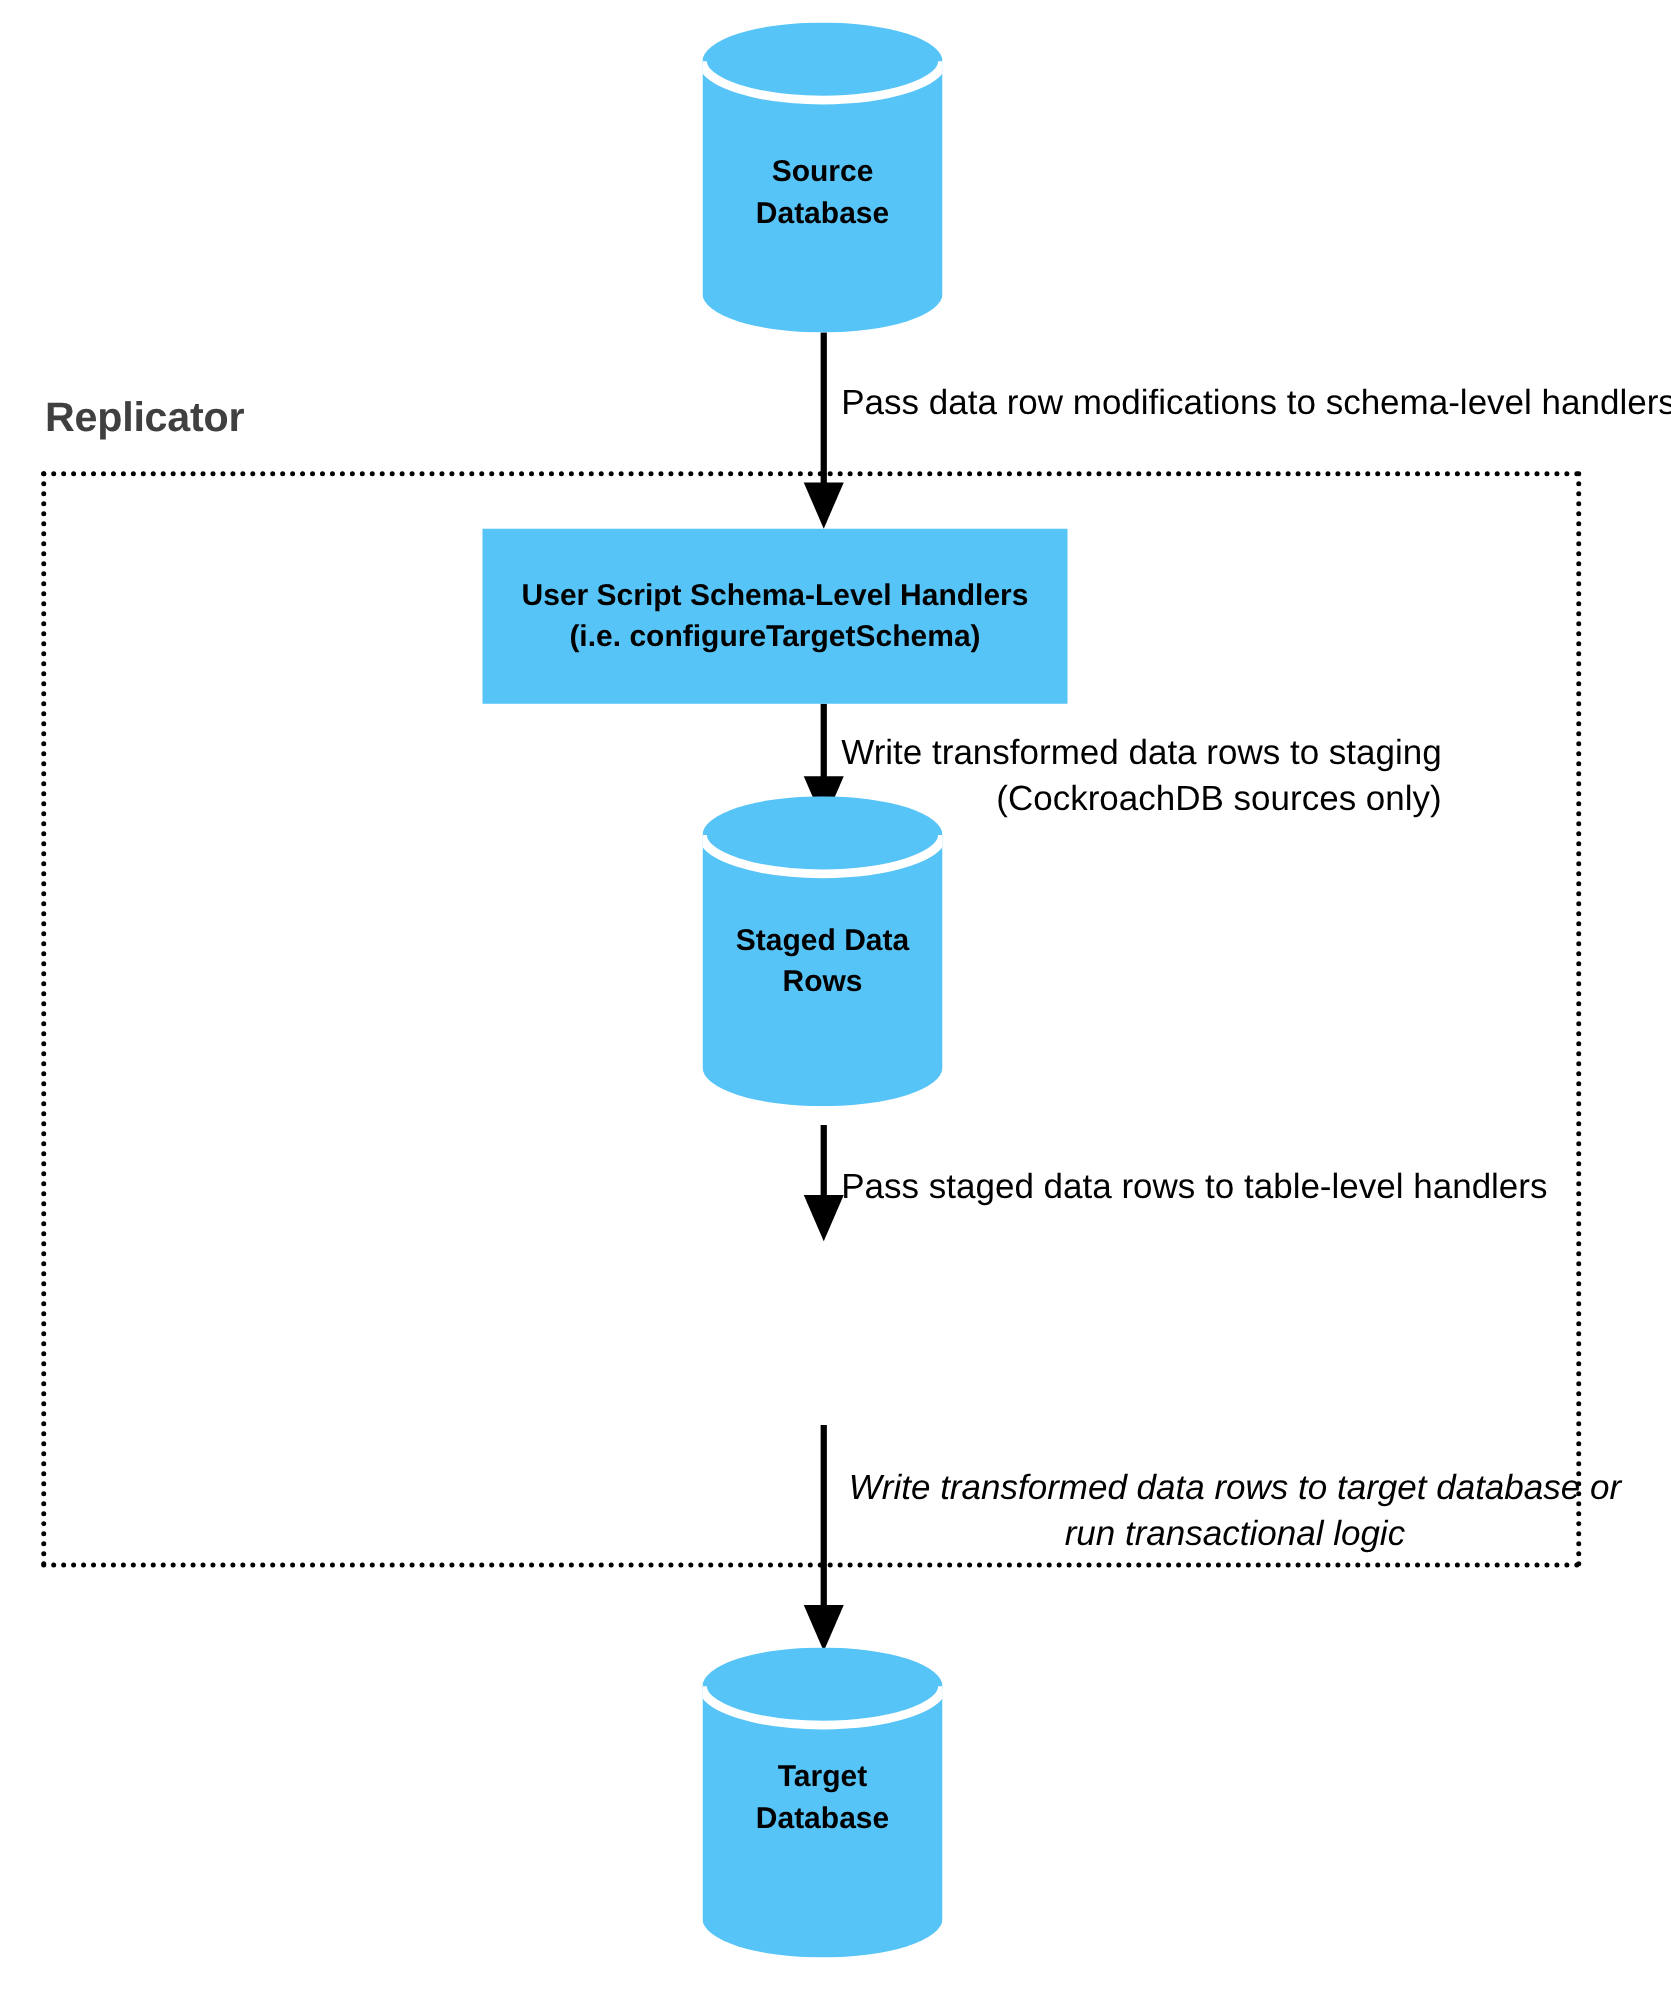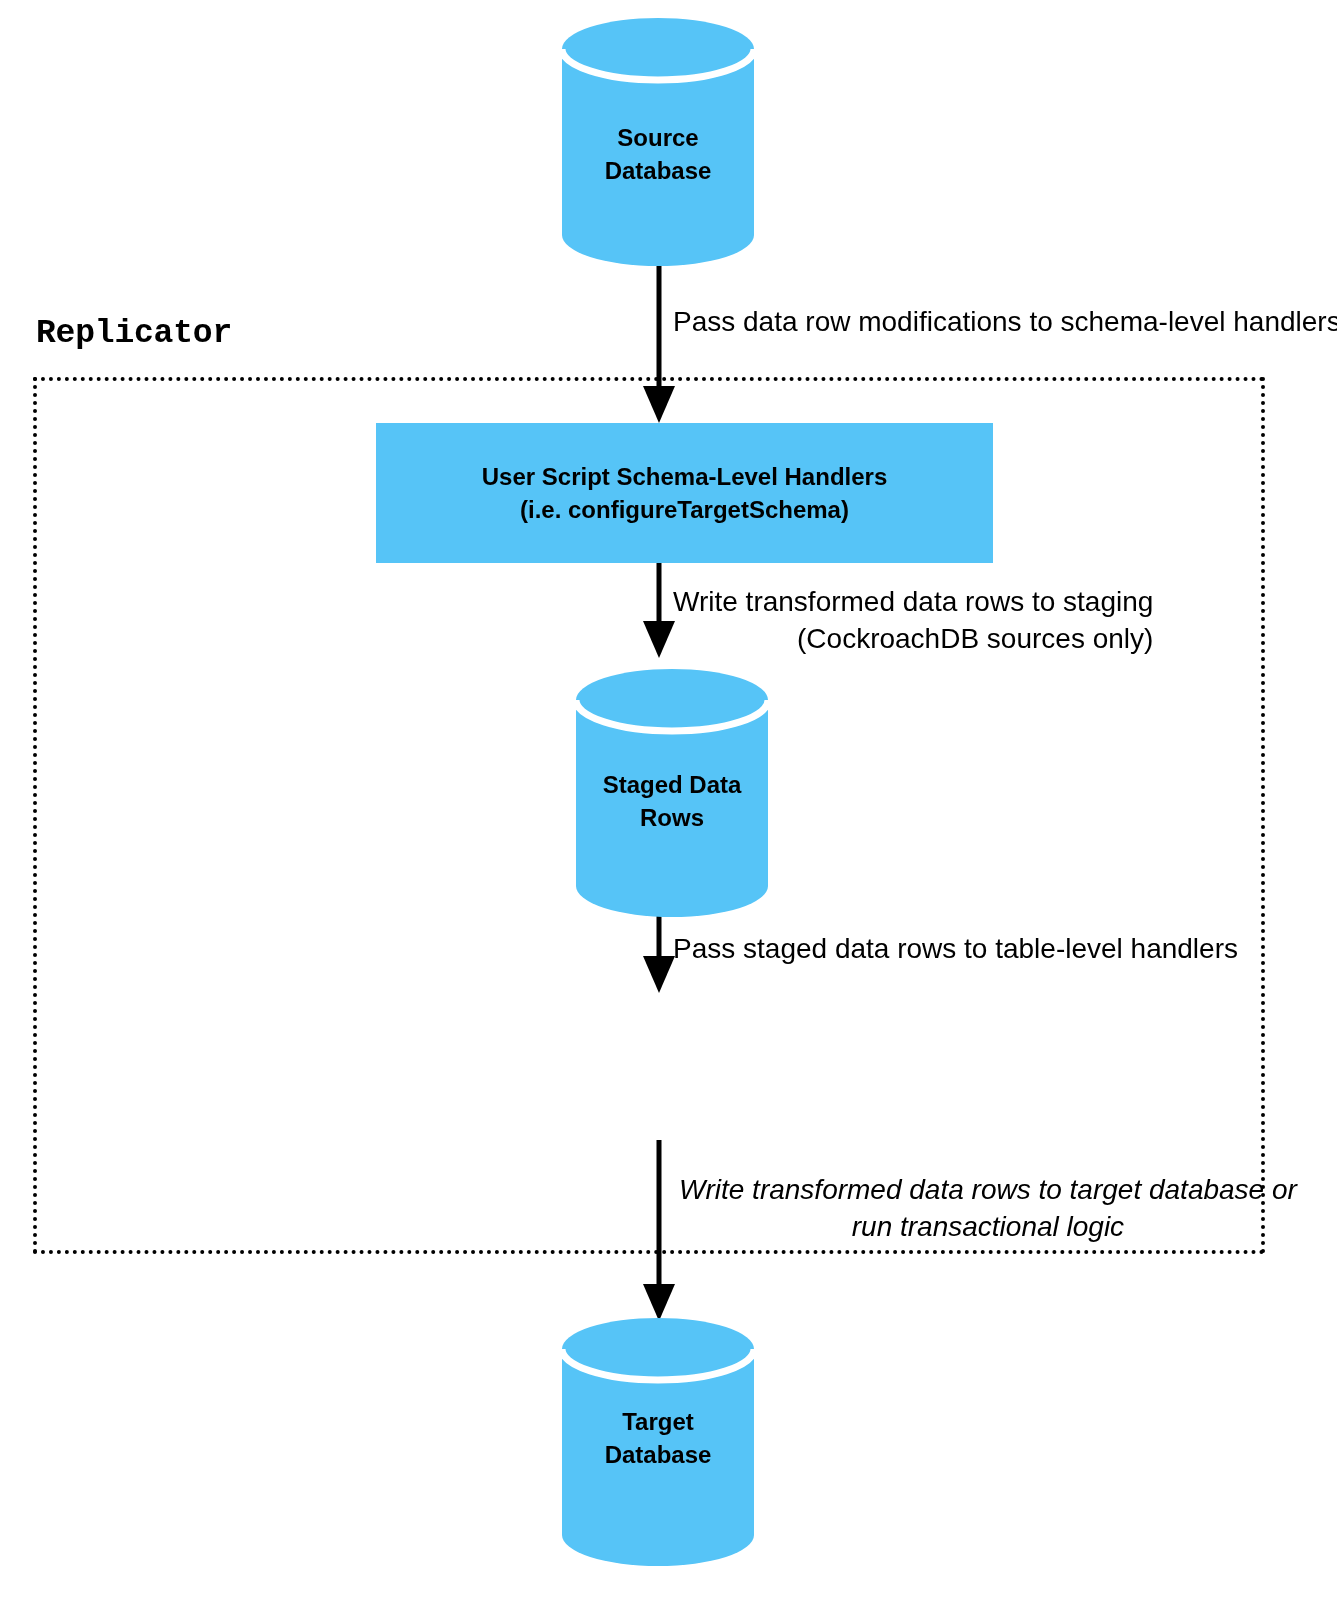--- a/index.html
+++ b/index.html
@@ -31,26 +31,25 @@
     box-sizing: border-box;
     background: transparent;
     z-index: 1;
   }
   .replicator-title {
     position: absolute;
     left: 36px;
     top: 317px;
     font-size: 33px;
     font-weight: bold;
-    color: #000000;
+    color: #404040;
     letter-spacing: -0.2px;
     line-height: 1;
     white-space: nowrap;
     z-index: 3;
-    font-family: Liberation Mono, monospace;
   }
 
   
   .cylinder {
     position: absolute;
     width: 178px;
     z-index: 4;
   }
   .cylinder svg {
     display: block;
@@ -63,40 +62,40 @@
     text-align: center;
     font-size: 24px;
     font-weight: bold;
     color: #000000;
     line-height: 1.36;
     pointer-events: none;
   }
 
   #cyl-source       { left: 562px; top: 18px; }
   #cyl-source .cyl-label  { top: 104px; }
-  #cyl-staged       { left: 562px; top: 669px; margin-left: 14px; }
+  #cyl-staged       { left: 562px; top: 637px; }
   #cyl-staged .cyl-label  { top: 100px; }
   #cyl-target       { left: 562px; top: 1318px; }
   #cyl-target .cyl-label  { top: 88px; }
 
   
   .process-box {
     position: absolute;
     background: #56c4f7;
     display: flex;
     align-items: center;
     justify-content: center;
     text-align: center;
     font-size: 24px;
     font-weight: bold;
     color: #000000;
     line-height: 1.38;
     z-index: 4;
   }
-  #box-schema { left: 376px; top: 423px; width: 617px; height: 140px; }
+  #box-schema { left: 386px; top: 423px; width: 468px; height: 140px; }
   #box-table  { left: 380px; top: 993px; width: 573px; height: 147px; }
 
   
   .arrow {
     position: absolute;
     left: 0;
     top: 0;
     width: 1337px;
     height: 1600px;
     overflow: visible;

